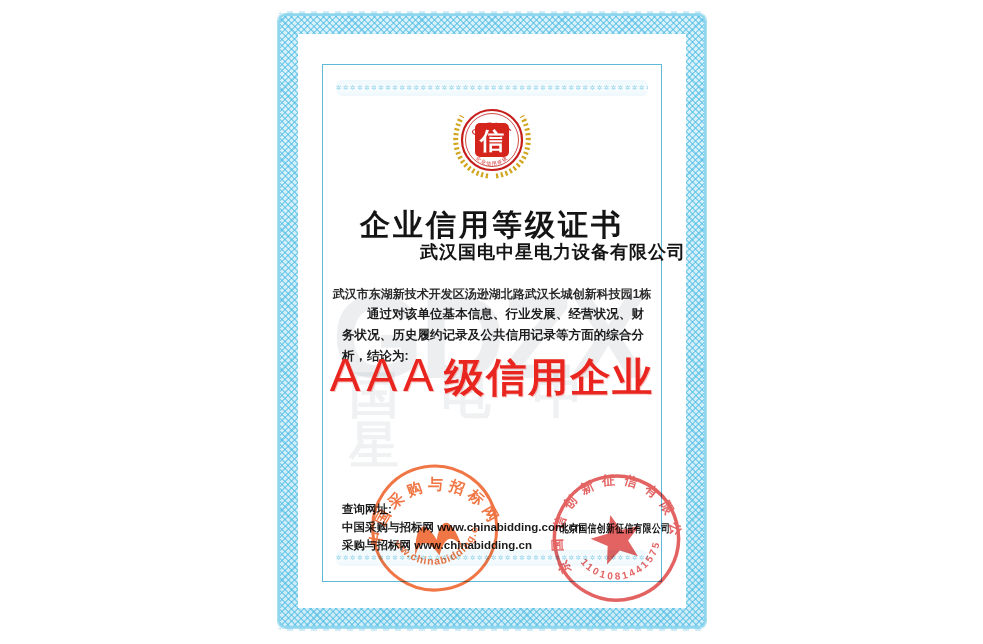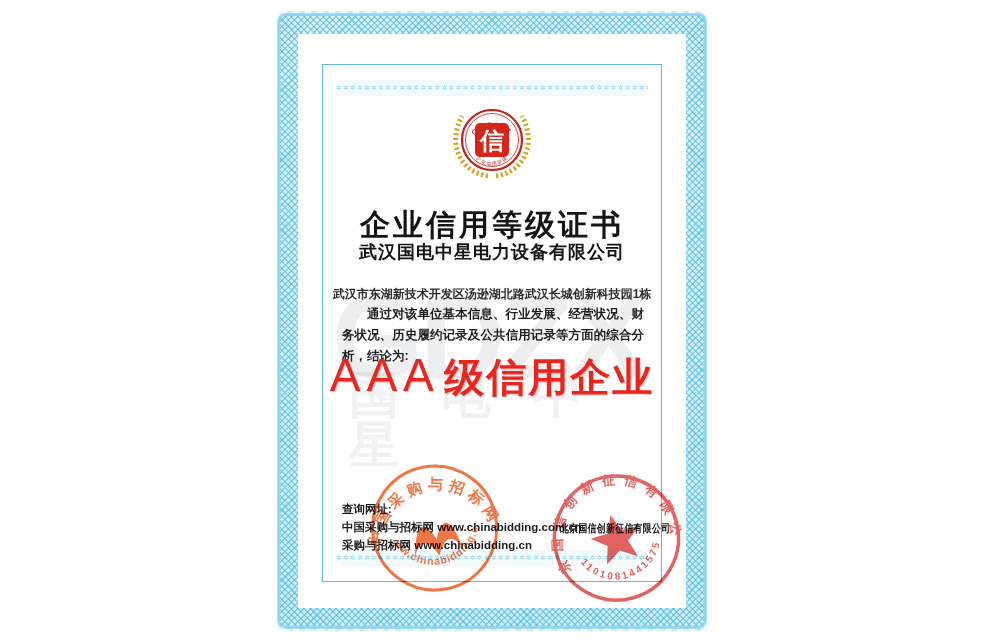--- a/index.html
+++ b/index.html
@@ -60,21 +60,21 @@
   }
 
   .content{position:absolute;inset:0;z-index:2;}
 
   .seal-wrap{position:absolute;left:0;right:0;top:64px;text-align:center;}
   .title{
     position:absolute;left:0;right:0;top:146px;text-align:center;
     font-size:30px;font-weight:bold;color:#141414;letter-spacing:3px;margin-top:25px;
   }
   .company{
-    position:absolute;left:0;right:0;top:206px;text-align:center;
+    position:absolute;left:0;right:0;top:206px;text-align:right;
     font-size:18px;font-weight:bold;color:#141414;letter-spacing:1px;
   }
   .address{
     position:absolute;left:0;right:0;top:252px;text-align:center;
     font-size:12px;font-weight:600;color:#2b2b2b;
   }
   .body-par{
     position:absolute;left:44px;right:42px;top:270px;
     font-size:12.5px;line-height:1.66;color:#1d1d1d;font-weight:600;
     text-align:justify;text-indent:2em;

